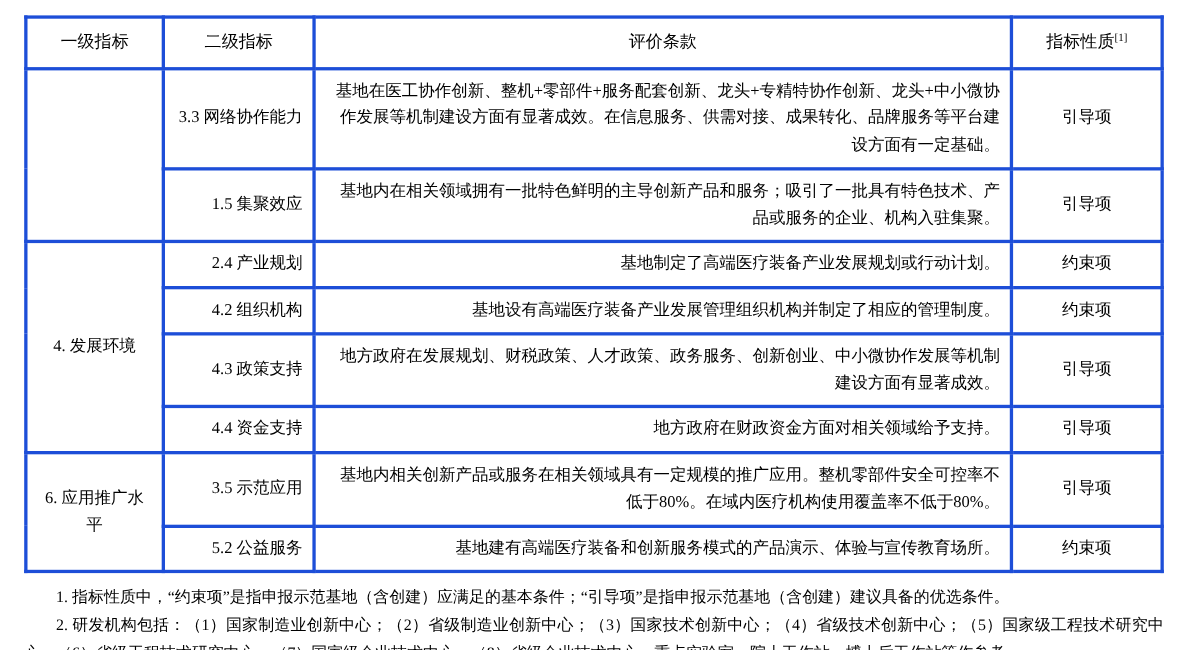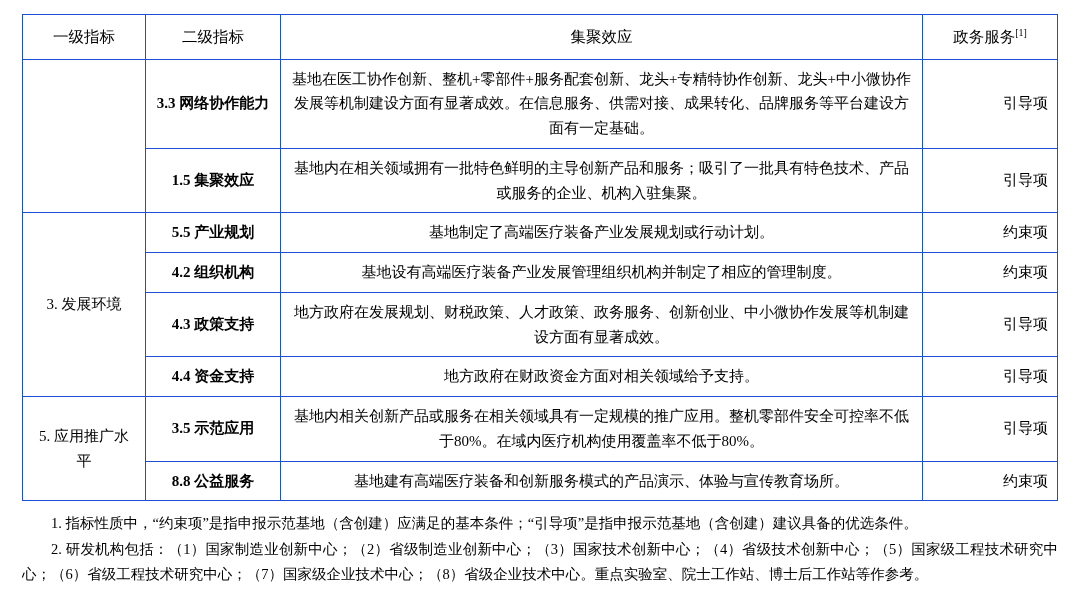--- a/index.html
+++ b/index.html
@@ -22,35 +22,35 @@
     box-sizing: border-box;
     padding: 14px 22px 0 22px;
   }
   table.spec {
     border-collapse: collapse;
     width: 1036px;
     table-layout: fixed;
     font-size: 15px;
   }
   table.spec th, table.spec td {
-    border: 1px solid #1d4ed8;
+    border: 3px solid #1d4ed8;
     padding: 7px 9px;
     vertical-align: middle;
     line-height: 1.65;
   }
   table.spec thead th {
     text-align: center;
     font-weight: normal;
     padding: 9px 6px;
     font-size: 15.5px;
   }
   .c-l1 { width: 110px; text-align: center; }
-  .c-l2 { width: 122px; text-align: center; font-weight: bold; }
-  .c-clause { text-align: center; }
-  .c-prop { width: 122px; text-align: right; }
+  .c-l2 { width: 122px; text-align: right; }
+  .c-clause { text-align: right; }
+  .c-prop { width: 122px; text-align: center; }
 
   .sup {
     font-size: 10px;
     vertical-align: super;
   }
 
   .notes {
     margin-top: 10px;
     font-size: 14.5px;
     line-height: 1.75;
@@ -66,65 +66,65 @@
 </head>
 <body>
 
 <div class="page">
 
   <table class="spec">
     <thead>
       <tr>
         <th class="c-l1">一级指标</th>
         <th class="c-l2">二级指标</th>
-        <th class="c-clause">集聚效应</th>
-        <th class="c-prop"><span>政务服务</span><span class="sup">[1]</span></th>
+        <th class="c-clause">评价条款</th>
+        <th class="c-prop"><span>指标性质</span><span class="sup">[1]</span></th>
       </tr>
     </thead>
     <tbody>
       <tr>
         <td class="c-l1" rowspan="2"></td>
         <td class="c-l2">3.3 网络协作能力</td>
         <td class="c-clause">基地在医工协作创新、整机+零部件+服务配套创新、龙头+专精特协作创新、龙头+中小微协作发展等机制建设方面有显著成效。在信息服务、供需对接、成果转化、品牌服务等平台建设方面有一定基础。</td>
         <td class="c-prop">引导项</td>
       </tr>
       <tr>
         <td class="c-l2">1.5 集聚效应</td>
         <td class="c-clause">基地内在相关领域拥有一批特色鲜明的主导创新产品和服务；吸引了一批具有特色技术、产品或服务的企业、机构入驻集聚。</td>
         <td class="c-prop">引导项</td>
       </tr>
       <tr>
-        <td class="c-l1" rowspan="4">3. 发展环境</td>
-        <td class="c-l2">5.5 产业规划</td>
+        <td class="c-l1" rowspan="4">4. 发展环境</td>
+        <td class="c-l2">2.4 产业规划</td>
         <td class="c-clause">基地制定了高端医疗装备产业发展规划或行动计划。</td>
         <td class="c-prop">约束项</td>
       </tr>
       <tr>
         <td class="c-l2">4.2 组织机构</td>
         <td class="c-clause">基地设有高端医疗装备产业发展管理组织机构并制定了相应的管理制度。</td>
         <td class="c-prop">约束项</td>
       </tr>
       <tr>
         <td class="c-l2">4.3 政策支持</td>
         <td class="c-clause">地方政府在发展规划、财税政策、人才政策、政务服务、创新创业、中小微协作发展等机制建设方面有显著成效。</td>
         <td class="c-prop">引导项</td>
       </tr>
       <tr>
         <td class="c-l2">4.4 资金支持</td>
         <td class="c-clause">地方政府在财政资金方面对相关领域给予支持。</td>
         <td class="c-prop">引导项</td>
       </tr>
       <tr>
-        <td class="c-l1" rowspan="2">5. 应用推广水平</td>
+        <td class="c-l1" rowspan="2">6. 应用推广水平</td>
         <td class="c-l2">3.5 示范应用</td>
         <td class="c-clause">基地内相关创新产品或服务在相关领域具有一定规模的推广应用。整机零部件安全可控率不低于80%。在域内医疗机构使用覆盖率不低于80%。</td>
         <td class="c-prop">引导项</td>
       </tr>
       <tr>
-        <td class="c-l2">8.8 公益服务</td>
+        <td class="c-l2">5.2 公益服务</td>
         <td class="c-clause">基地建有高端医疗装备和创新服务模式的产品演示、体验与宣传教育场所。</td>
         <td class="c-prop">约束项</td>
       </tr>
     </tbody>
   </table>
 
   <div class="notes">
     <div class="note-line">1. 指标性质中，“约束项”是指申报示范基地（含创建）应满足的基本条件；“引导项”是指申报示范基地（含创建）建议具备的优选条件。</div>
     <div class="note-line">2. 研发机构包括：（1）国家制造业创新中心；（2）省级制造业创新中心；（3）国家技术创新中心；（4）省级技术创新中心；（5）国家级工程技术研究中心；（6）省级工程技术研究中心；（7）国家级企业技术中心；（8）省级企业技术中心。重点实验室、院士工作站、博士后工作站等作参考。</div>
   </div>

